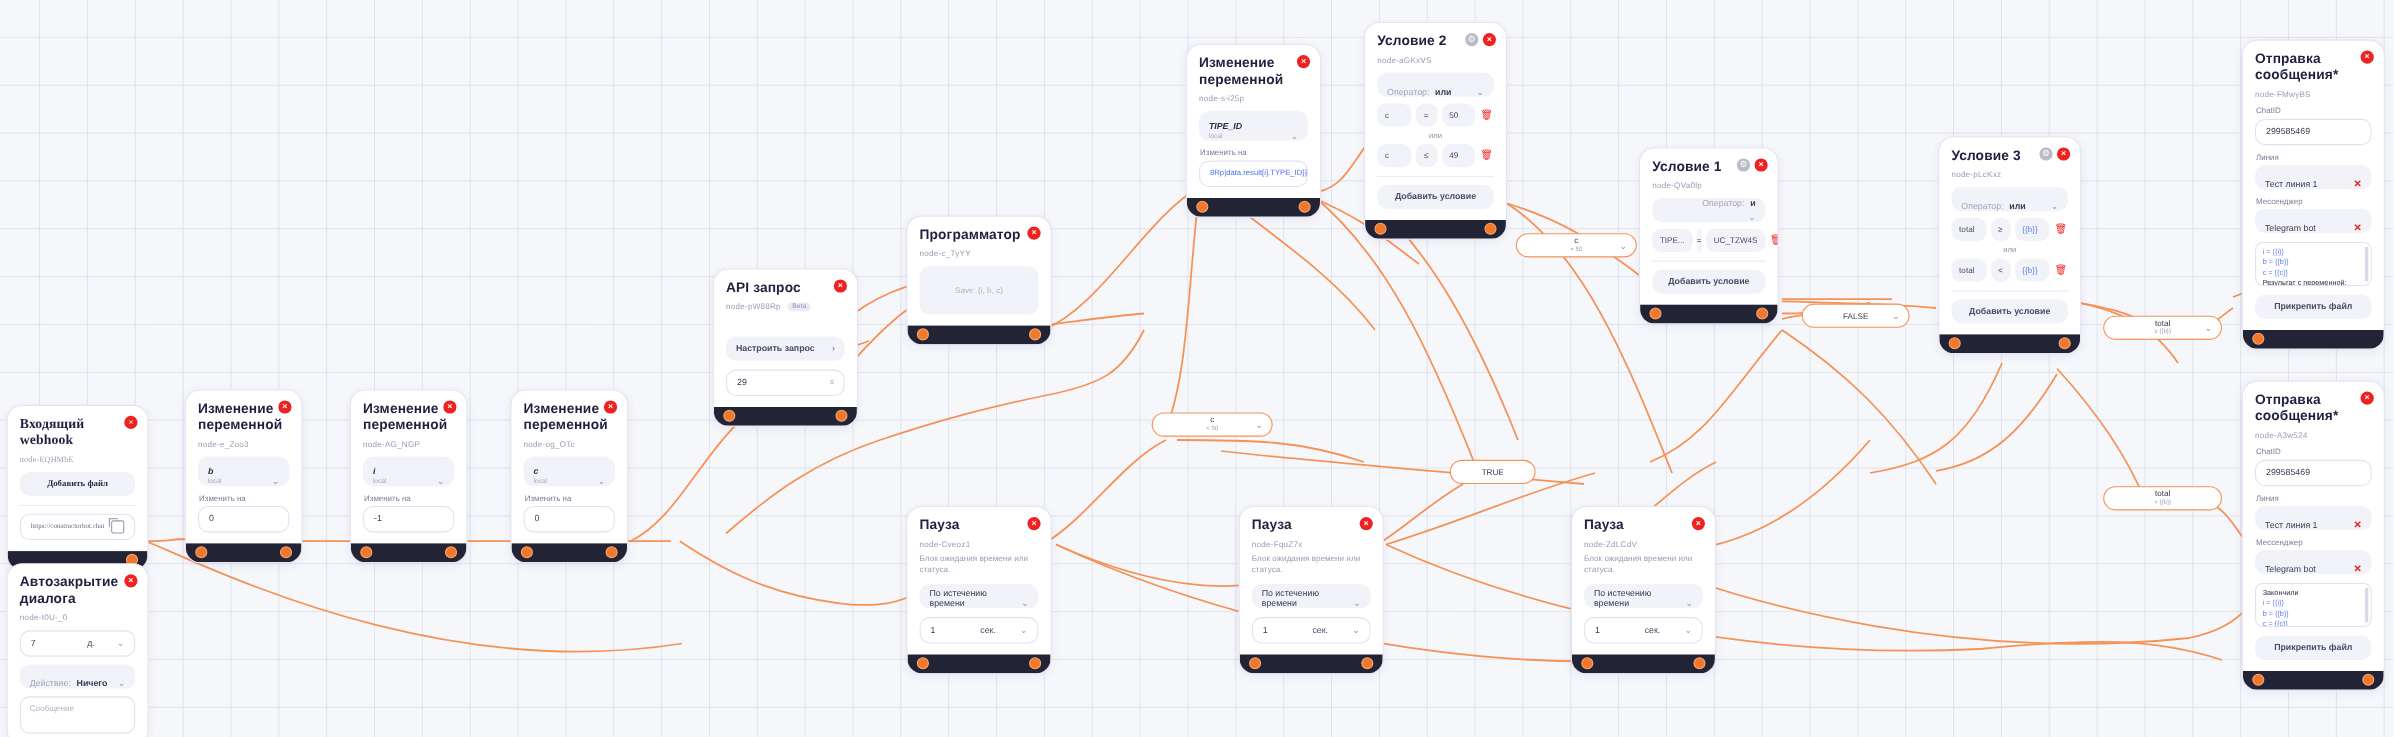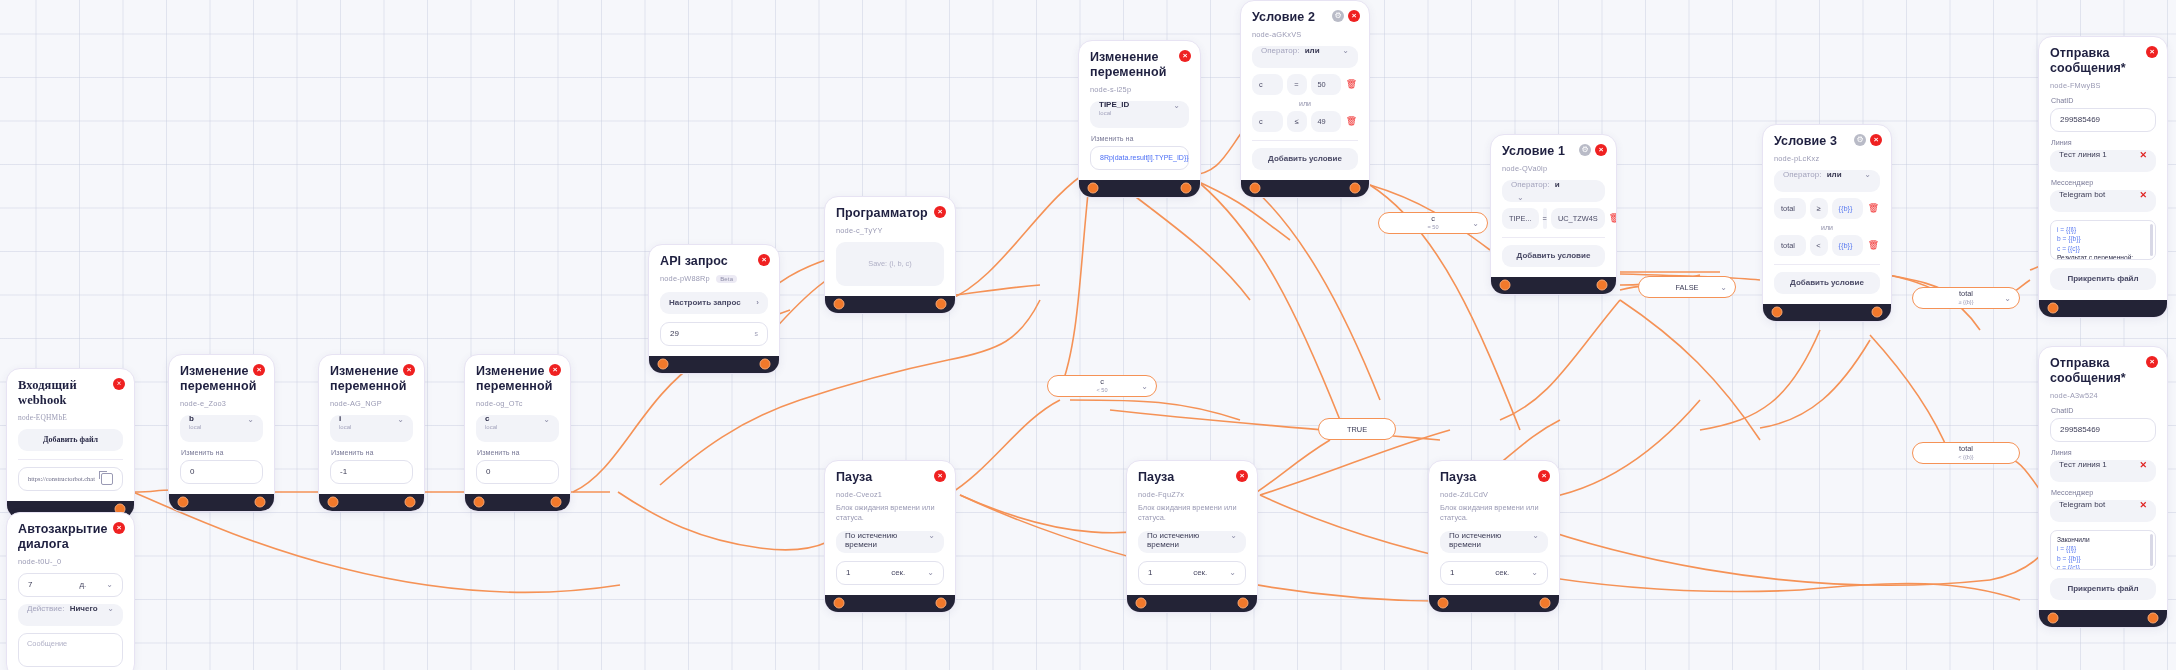--- a/index.html
+++ b/index.html
@@ -52,26 +52,26 @@
     position:absolute;right:9px;top:9px;width:12px;height:12px;border-radius:50%;
     background:#ef2121;color:#fff;font-size:8px;line-height:12px;text-align:center;
     font-weight:700;cursor:pointer;
   }
   .gear{
     position:absolute;right:25px;top:9px;width:12px;height:12px;border-radius:50%;
     background:#b9bbc7;color:#fff;font-size:8px;line-height:12px;text-align:center;
   }
   
   .sel{
-    background:#f2f3f8;border-radius:9px;height:22px;display:flex;align-items:flex-start;
+    background:#f2f3f8;border-radius:9px;height:22px;display:flex;align-items:flex-end;
     padding:0 9px;font-size:8px;color:#3b3b55;justify-content:space-between;
   }
   .sel.box2{height:27px;}
   .sel .v2{line-height:1.05;}
-  .sel .v2 .a{font-size:8px;color:#2b2b48;font-weight:600;}
+  .sel .v2 .a{font-size:8px;color:#2b2b48;font-weight:600;font-style:italic;}
   .sel .v2 .b{font-size:6px;color:#a4a4bd;}
   .chev{color:#8e8ea8;font-size:8px;margin-left:6px;}
   .inp{
     border:1px solid #e2e2ee;border-radius:9px;height:22px;display:flex;align-items:center;
     padding:0 9px;font-size:8px;color:#3b3b55;justify-content:space-between;background:#fff;
   }
   .inp .suf{color:#a0a0b8;font-size:7px;}
   .btn{
     background:#f2f3f8;border-radius:9px;height:22px;display:flex;align-items:center;
     justify-content:center;font-size:8px;color:#2b2b48;font-weight:700;cursor:pointer;
@@ -278,21 +278,21 @@
   </div>
 
   <div class="node" style="left:648px;top:244px;width:130px;">
     <div class="body">
       <div class="title">API запрос</div>
       <div class="close">×</div>
       <div class="nid">
         <span>node-pW88Rp</span>
         <span class="badge">Beta</span>
       </div>
-      <div class="btn sp light" style="margin-top:9px;">
+      <div class="btn sp light" style="margin-top:23px;">
         <span>Настроить запрос</span>
         <span class="chev">›</span>
       </div>
       <div class="inp" style="margin-top:8px;">
         <span>29</span>
         <span class="suf">s</span>
       </div>
     </div>
     <div class="foot">
       <span class="port l"></span>
@@ -327,21 +327,21 @@
       <div class="inp">
         <span class="link">8Rp|data.result[i].TYPE_ID}}</span>
       </div>
     </div>
     <div class="foot">
       <span class="port l"></span>
       <span class="port r"></span>
     </div>
   </div>
 
-  <div class="node" style="left:1240px;top:0;width:128px;">
+  <div class="node" style="left:1240px;top:20px;width:128px;">
     <div class="body">
       <div class="title">Условие 2</div>
       <div class="gear">⚙</div>
       <div class="close">×</div>
       <div class="nid">node-aGKxVS</div>
       <div class="sel" style="margin-top:7px;">
         <span><span style="color:#a4a4bd;">Оператор:</span>
         <span style="font-weight:700;margin-left:3px;">или</span></span>
         <span class="chev">⌄</span>
       </div>

